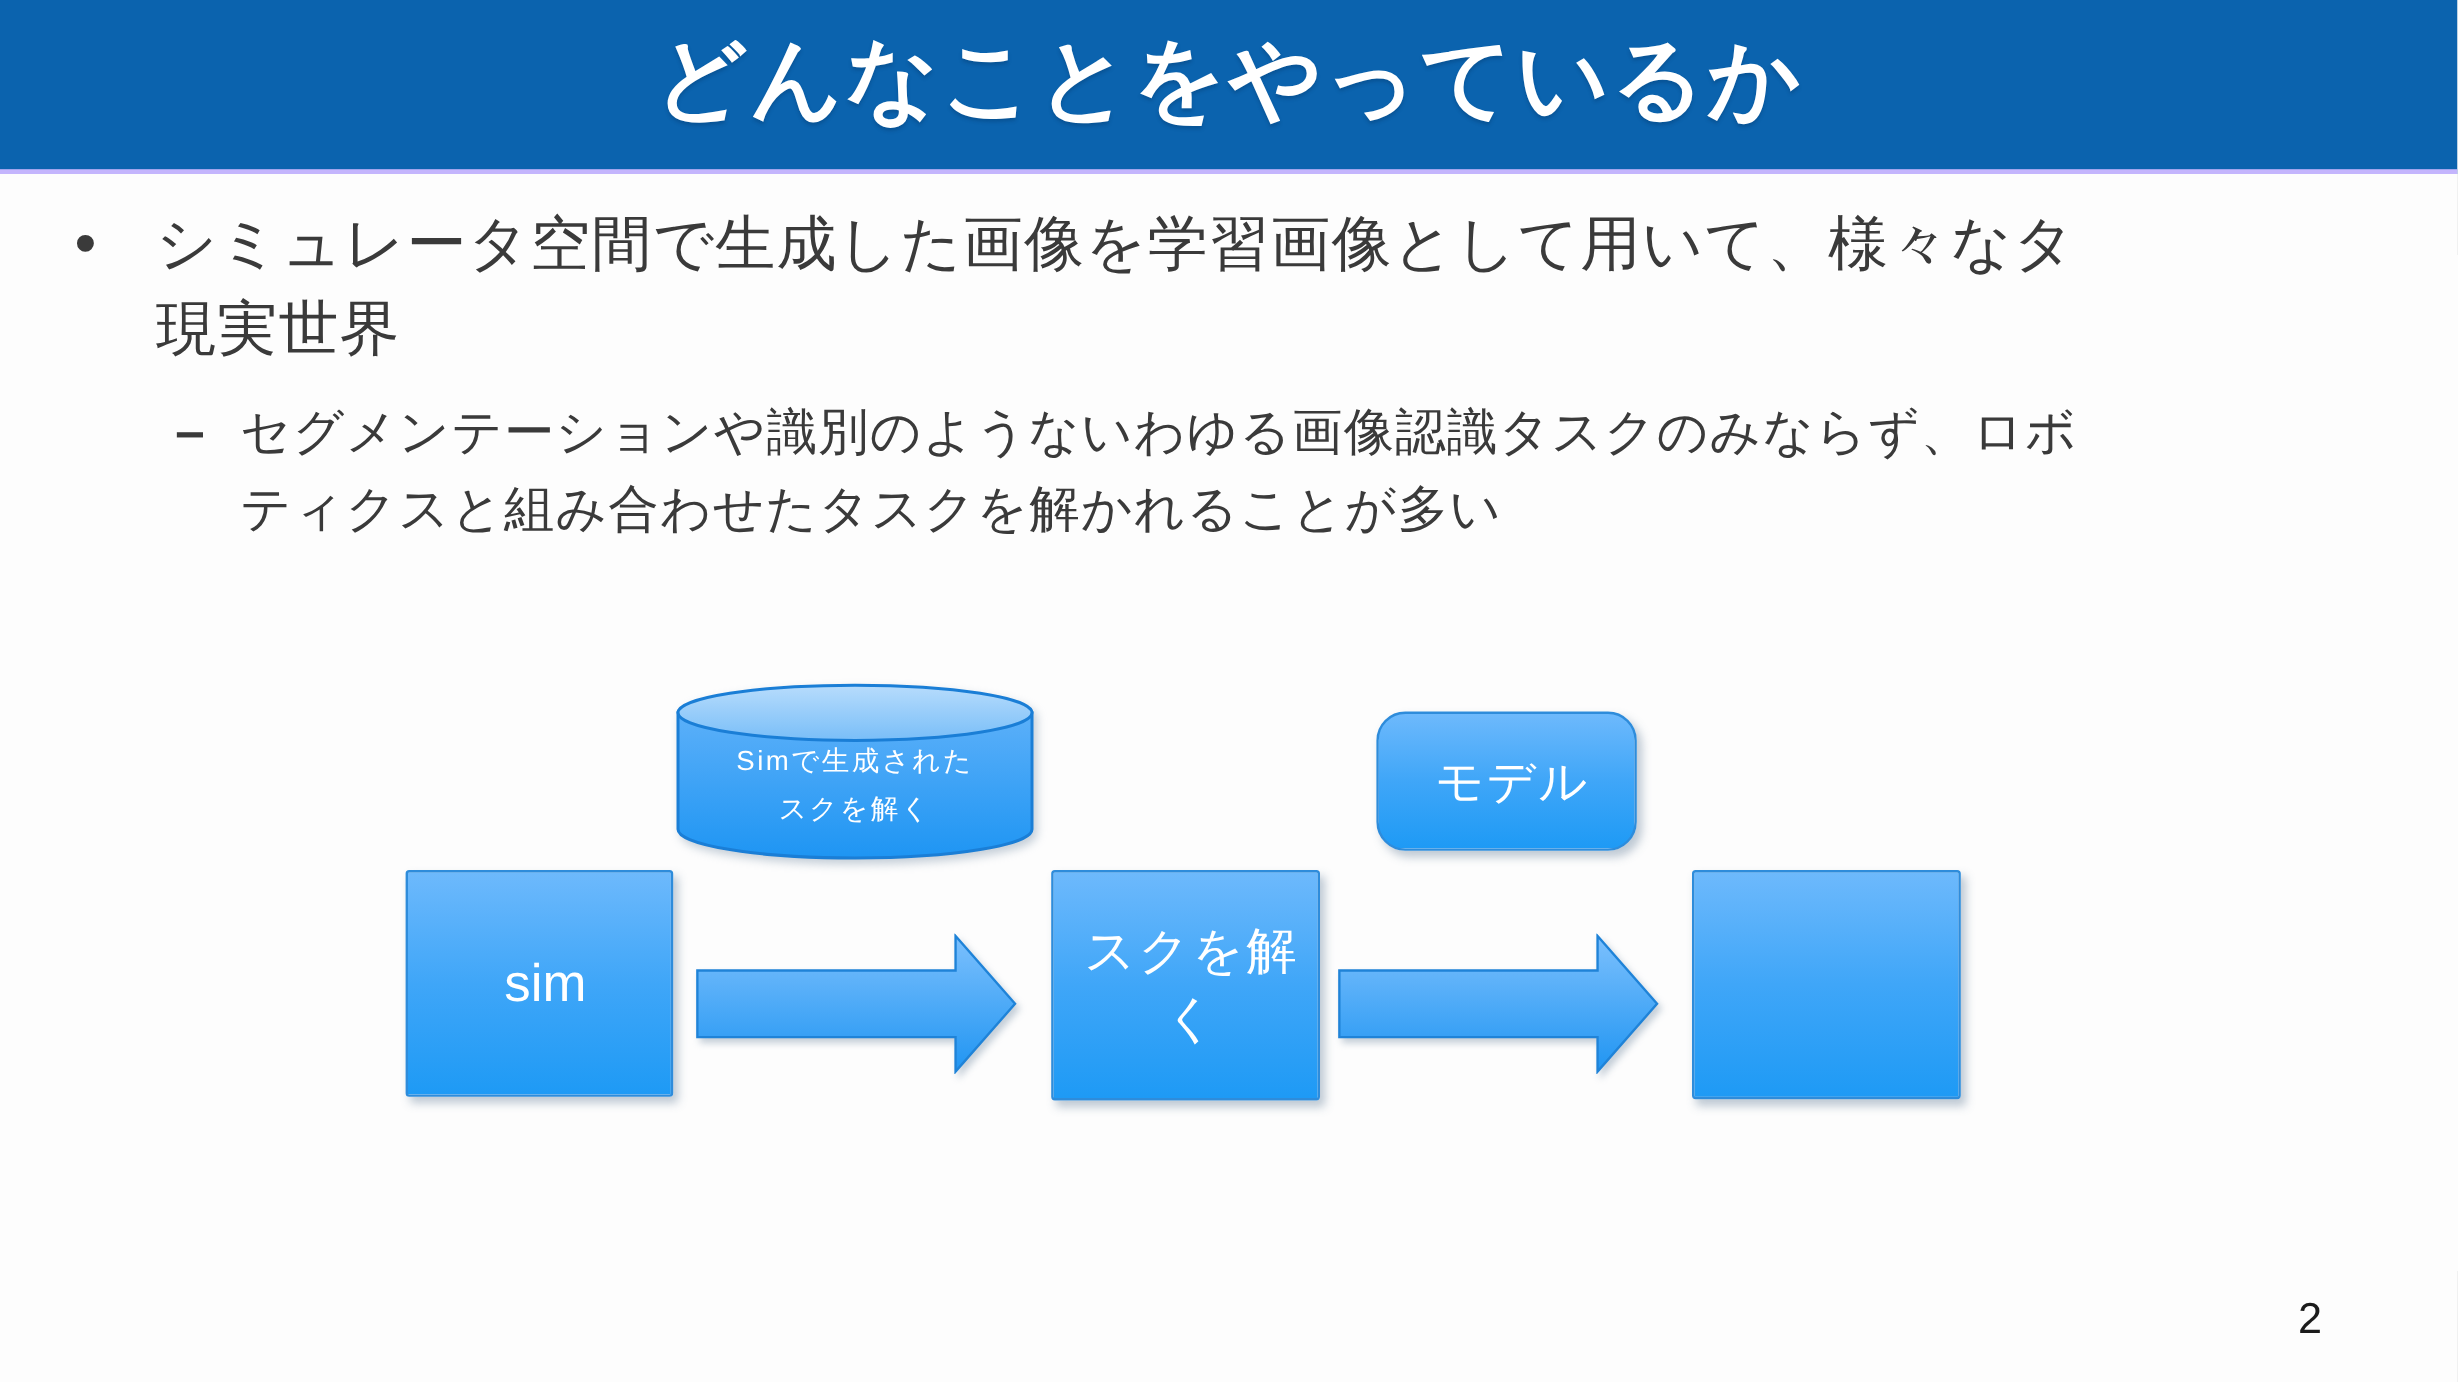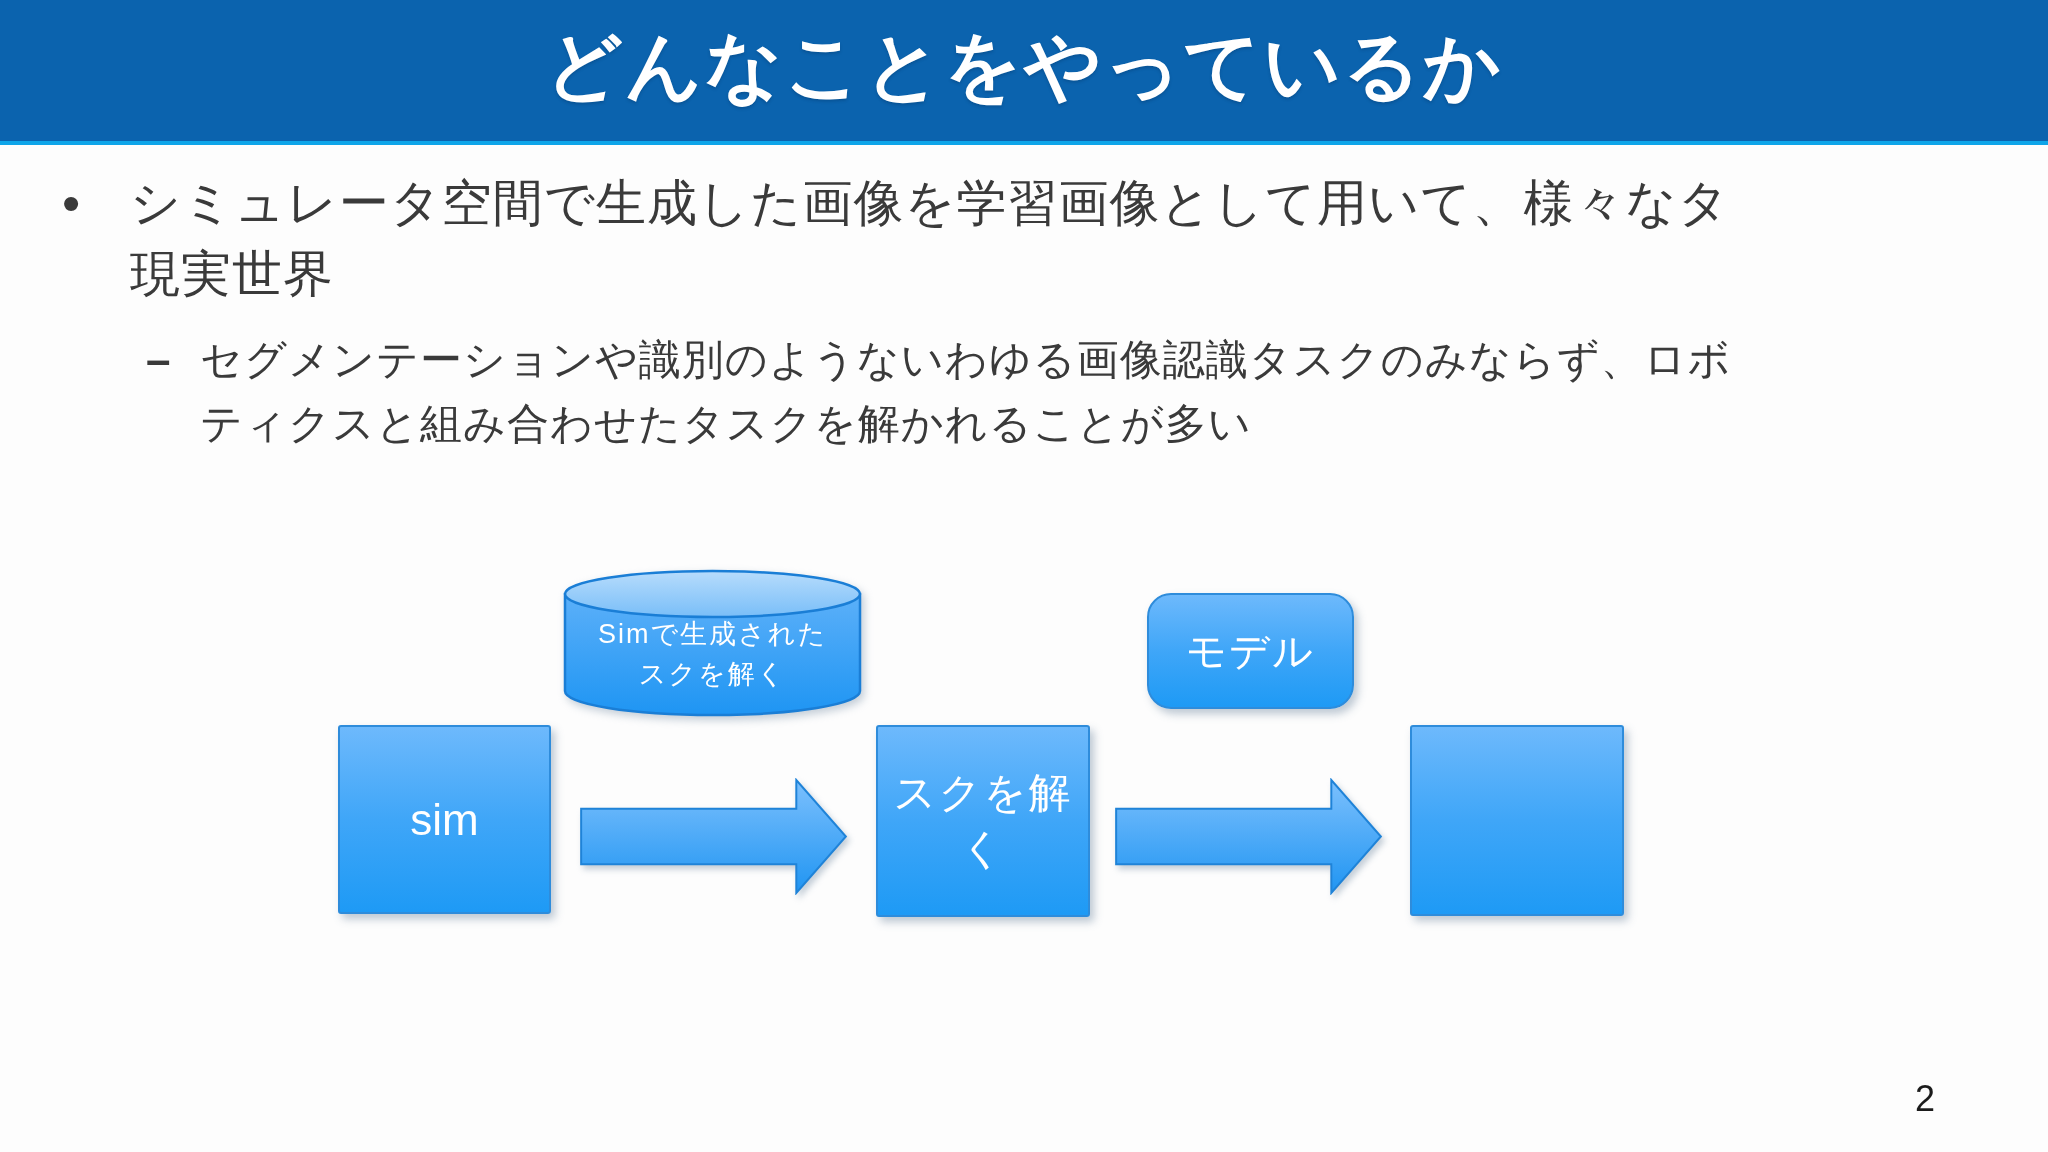--- a/index.html
+++ b/index.html
@@ -5,21 +5,21 @@
   html,body { margin:0; padding:0; background:#e8e8e8; }
   #slide {
     position:relative; width:2048px; height:1152px;
     background:#fdfdfd; overflow:hidden;
     font-family:"Liberation Sans","DejaVu Sans",sans-serif;
   }
 
   
   #title-bar {
     position:absolute; left:0; top:0; width:2048px; height:141px;
-    background:#0b63ae; border-bottom:4px solid #0ea5e9;
+    background:#0b63ae; border-bottom:4px solid #c4b5fd;
     display:flex; align-items:center; justify-content:center;
   }
   #title-bar .title-text {
     color:#ffffff; font-size:76px; font-weight:bold; letter-spacing:2px;
     padding-bottom:6px;
     text-shadow:0 2px 3px rgba(0,40,80,0.25);
   }
 
   
   .bullet-block { position:absolute; color:#3a3a3a; }
@@ -39,34 +39,34 @@
   }
   .bullet-line { display:block; }
 
   
   .flow-box {
     position:absolute;
     background:linear-gradient(180deg,#6db9fc 0%,#3fa6f8 50%,#1e9af5 100%);
     border:2px solid #2e8cdb; border-radius:3px;
     box-shadow:4px 5px 8px rgba(110,135,160,0.45);
     display:flex; align-items:center; justify-content:center;
-    color:#ffffff; text-align:center;
+    color:#ffffff; text-align:center;padding-left:10px;
   }
   #sim-box        { left:338px;  top:725px; width:209px; height:185px; font-size:44px; }
   #learning-box   { left:876px;  top:725px; width:210px; height:188px; font-size:42px; letter-spacing:2px; }
   #real-world-box { left:1410px; top:725px; width:210px; height:187px; font-size:42px; line-height:1.3; letter-spacing:2px; }
   #model-box      { left:1147px; top:593px; width:203px; height:112px; font-size:40px;
                     border-radius:24px; letter-spacing:2px; }
 
   #dataset-cylinder { position:absolute; left:563px; top:568px; width:299px; height:149px; }
   #dataset-cylinder svg { position:absolute; left:0; top:0;
     filter:drop-shadow(3px 4px 4px rgba(110,135,160,0.4)); }
   #dataset-cylinder .cyl-label {
     position:absolute; left:0; top:46px; width:299px;
-    color:#ffffff; font-size:27px; line-height:40px; letter-spacing:2px;
+    color:#ffffff; font-size:23px; line-height:40px; letter-spacing:2px;
     text-align:center;
   }
 
   .flow-arrow { position:absolute; width:270px; height:117px;
     filter:drop-shadow(3px 4px 3px rgba(110,135,160,0.4)); }
   #flow-arrow-1 { left:579px;  top:778px; }
   #flow-arrow-2 { left:1112px; top:778px; width:274px; }
 
   
   #page-number {

